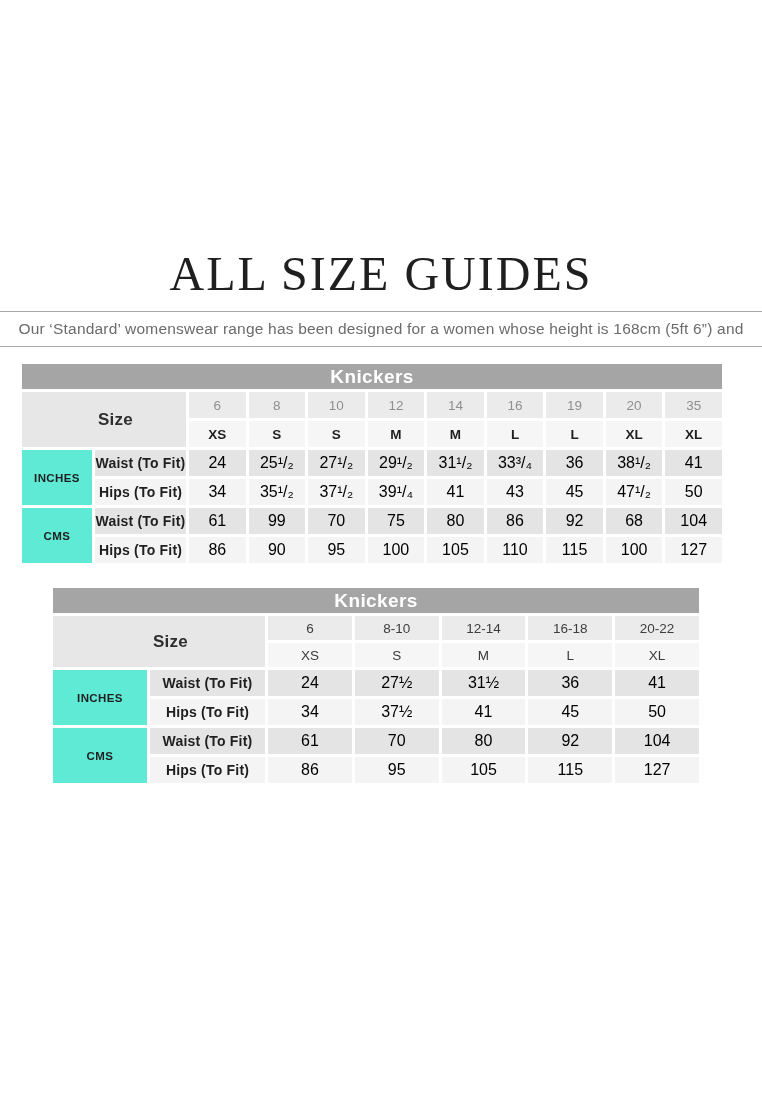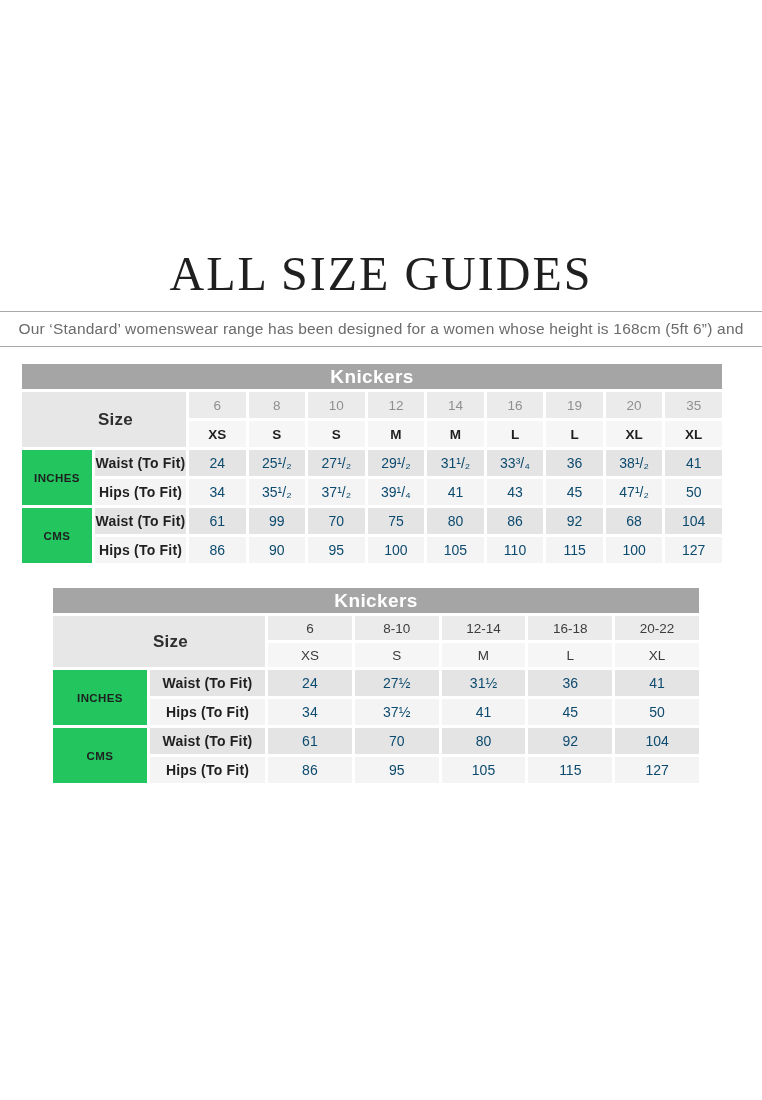--- a/index.html
+++ b/index.html
@@ -42,27 +42,27 @@
   .row-sizes  { height: 26px; }
   .row-meas   { height: 26px; }
   .t2 .row-sizes { height: 24px; }
 
   .num   { background: #ebebeb; color: #8f8f8f; font-size: 13.5px; }
   .alpha { background: #f6f6f6; color: #1f1f1f; font-size: 13.5px; font-weight: 700; margin-top: 44px; }
   .t2 .num   { color: #3d3d3d; }
   .t2 .alpha { color: #3a3a3a; font-weight: 400; }
 
   .unit {
-    background: #22c55e; color: #1f1f1f;
+    background: #5eead4; color: #1f1f1f;
     font-size: 11.5px; font-weight: 700; letter-spacing: .4px;
   }
   .rlabel { font-size: 14px; font-weight: 700; color: #1f1f1f; letter-spacing: .2px; }
   .wrow { background: #e4e4e4; }
   .hrow { background: #f4f4f4; }
-  .val  { color: #0c4a6e; font-size: 14px; }
+  .val  { color: #000000; font-size: 16px; }
 </style>
 </head>
 <body>
 
 <main class="page">
 
   <h1 class="title">ALL SIZE GUIDES</h1>
 
   <section class="intro">
     <div>Our ‘Standard’ womenswear range has been designed for a women whose height is 168cm (5ft 6”) and</div>

